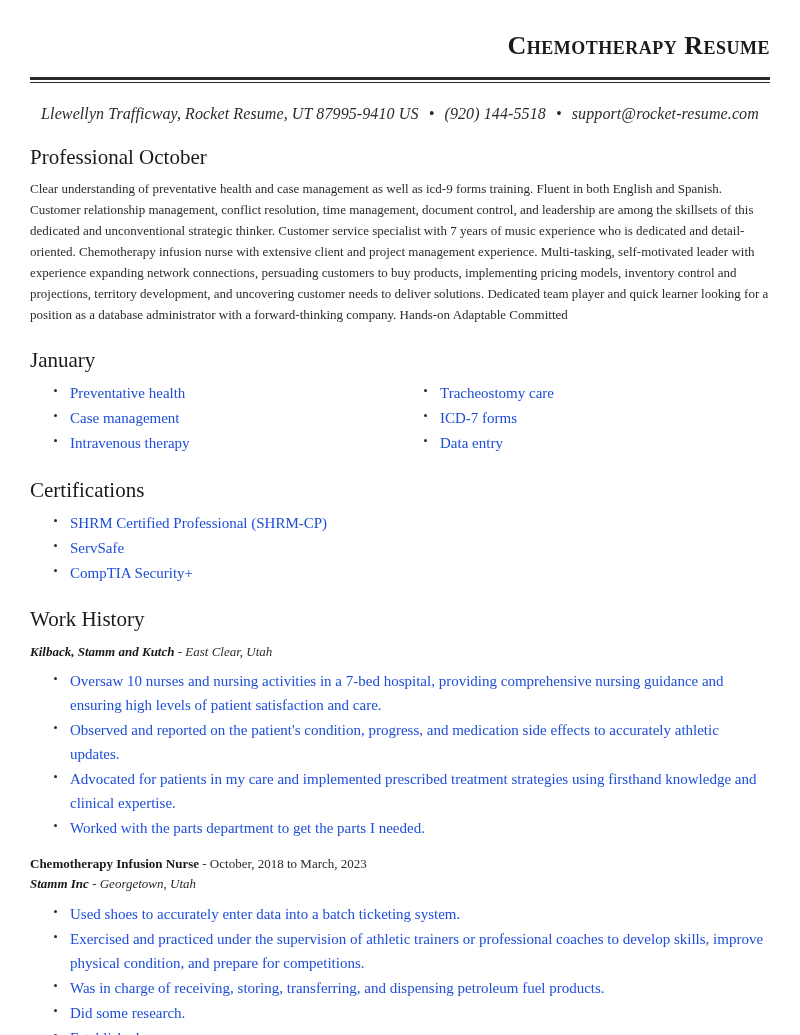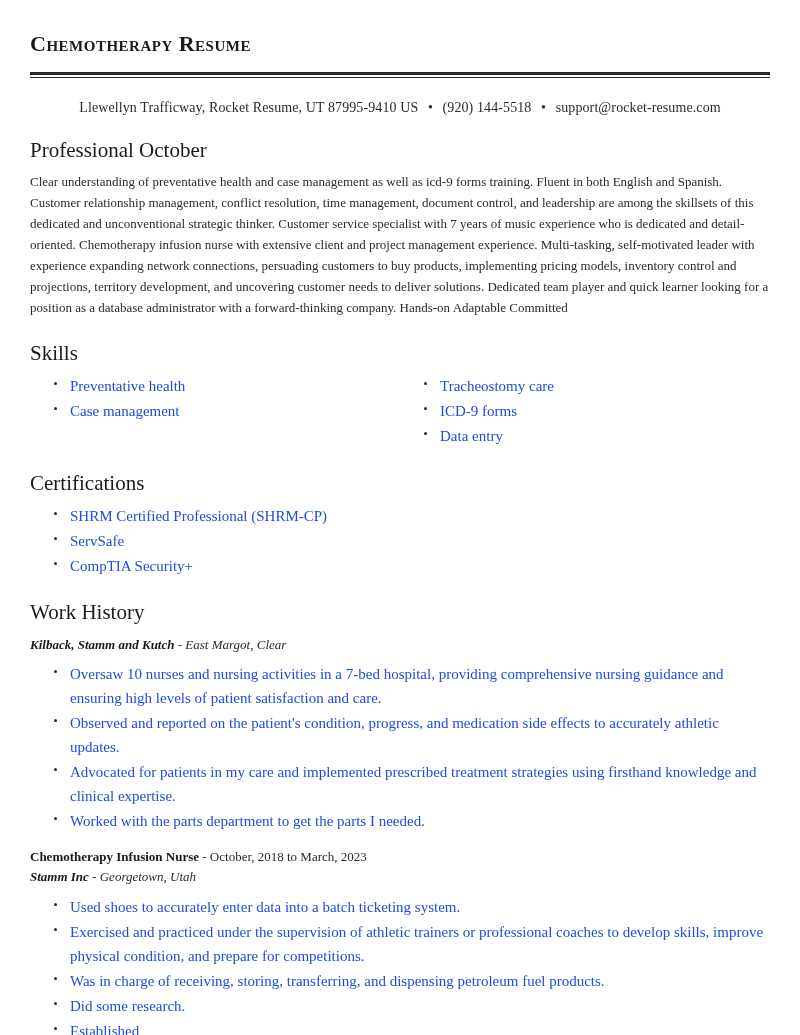--- a/index.html
+++ b/index.html
@@ -16,22 +16,22 @@
     overflow: hidden;
   }
   .page {
     padding: 0 30px;
     box-sizing: border-box;
     width: 800px;
   }
 
   
   .doc-title {
-    text-align: left;
-    font-size: 22px;
+    text-align: right;
+    font-size: 26px;
     font-weight: 700;
     font-variant: small-caps;
     letter-spacing: 0.5px;
     color: #1a1a1a;
     margin: 30px 0 0 0;
     line-height: 1.25;
   }
   .rule-group {
     margin: 14px 0 0 0;
   }
@@ -42,24 +42,25 @@
   .rule-gap {
     height: 2px;
     background: #ffffff;
   }
   .rule-thin {
     height: 1.5px;
     background: #2b2b2b;
   }
   .contact-line {
     text-align: center;
-    font-size: 14px;
+    font-size: 16px;
     color: #2b2b2b;
     margin-top: 22px;
     letter-spacing: 0.1px;
+    font-style: italic;
   }
   .contact-sep {
     padding: 0 6px;
   }
 
   
   .section {
     margin-top: 22px;
   }
   .section-title {
@@ -175,32 +176,33 @@
       <span>support@rocket-resume.com</span>
     </div>
   </div>
 
   <div class="section">
     <h2 class="section-title">Professional October</h2>
     <p class="body-text">Clear understanding of preventative health and case management as well as icd-9 forms training. Fluent in both English and Spanish. Customer relationship management, conflict resolution, time management, document control, and leadership are among the skillsets of this dedicated and unconventional strategic thinker. Customer service specialist with 7 years of music experience who is dedicated and detail-oriented. Chemotherapy infusion nurse with extensive client and project management experience. Multi-tasking, self-motivated leader with experience expanding network connections, persuading customers to buy products, implementing pricing models, inventory control and projections, territory development, and uncovering customer needs to deliver solutions. Dedicated team player and quick learner looking for a position as a database administrator with a forward-thinking company. Hands-on Adaptable Committed</p>
   </div>
 
   <div class="section">
-    <h2 class="section-title">Skills</h2>
+    <h2 class="section-title">January</h2>
     <div class="skills-grid">
       <div class="skills-col">
         <ul class="bullets">
           <li>Preventative health</li>
           <li>Case management</li>
+          <li>Intravenous therapy</li>
         </ul>
       </div>
       <div class="skills-col">
         <ul class="bullets">
           <li>Tracheostomy care</li>
-          <li>ICD-9 forms</li>
+          <li>ICD-7 forms</li>
           <li>Data entry</li>
         </ul>
       </div>
     </div>
   </div>
 
   <div class="section">
     <h2 class="section-title">Certifications</h2>
     <ul class="bullets">
       <li>SHRM Certified Professional (SHRM-CP)</li>
@@ -209,21 +211,21 @@
     </ul>
   </div>
 
   <div class="section">
     <h2 class="section-title">Work History</h2>
 
     <div class="job">
       <div class="job-line">
         <span class="job-company">Kilback, Stamm and Kutch</span>
         <span class="dash">-</span>
-        <span class="job-location">East Margot, Clear</span>
+        <span class="job-location">East Clear, Utah</span>
       </div>
       <ul class="bullets">
         <li>Oversaw 10 nurses and nursing activities in a 7-bed hospital, providing comprehensive nursing guidance and ensuring high levels of patient satisfaction and care.</li>
         <li>Observed and reported on the patient's condition, progress, and medication side effects to accurately athletic updates.</li>
         <li>Advocated for patients in my care and implemented prescribed treatment strategies using firsthand knowledge and clinical expertise.</li>
         <li>Worked with the parts department to get the parts I needed.</li>
       </ul>
     </div>
 
     <div class="job">

